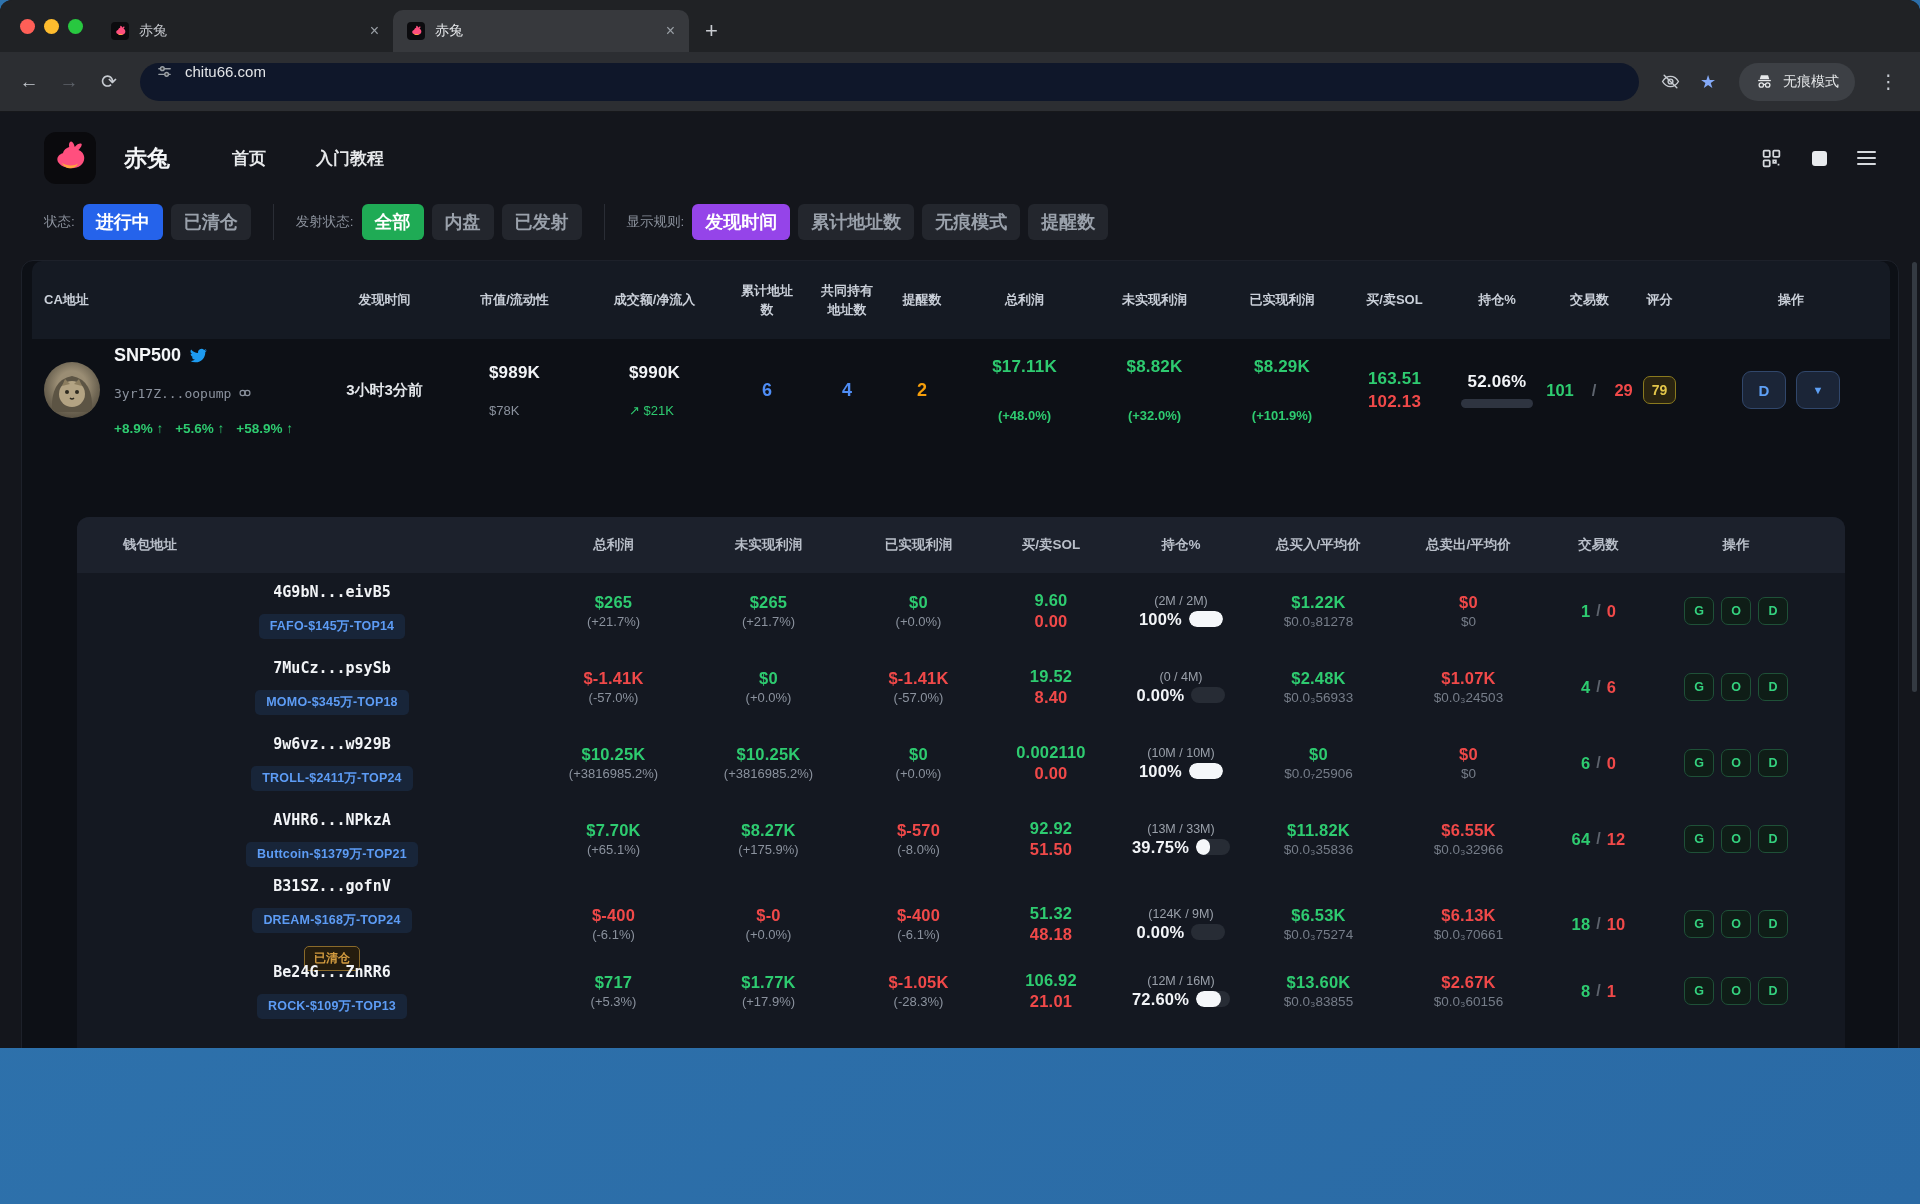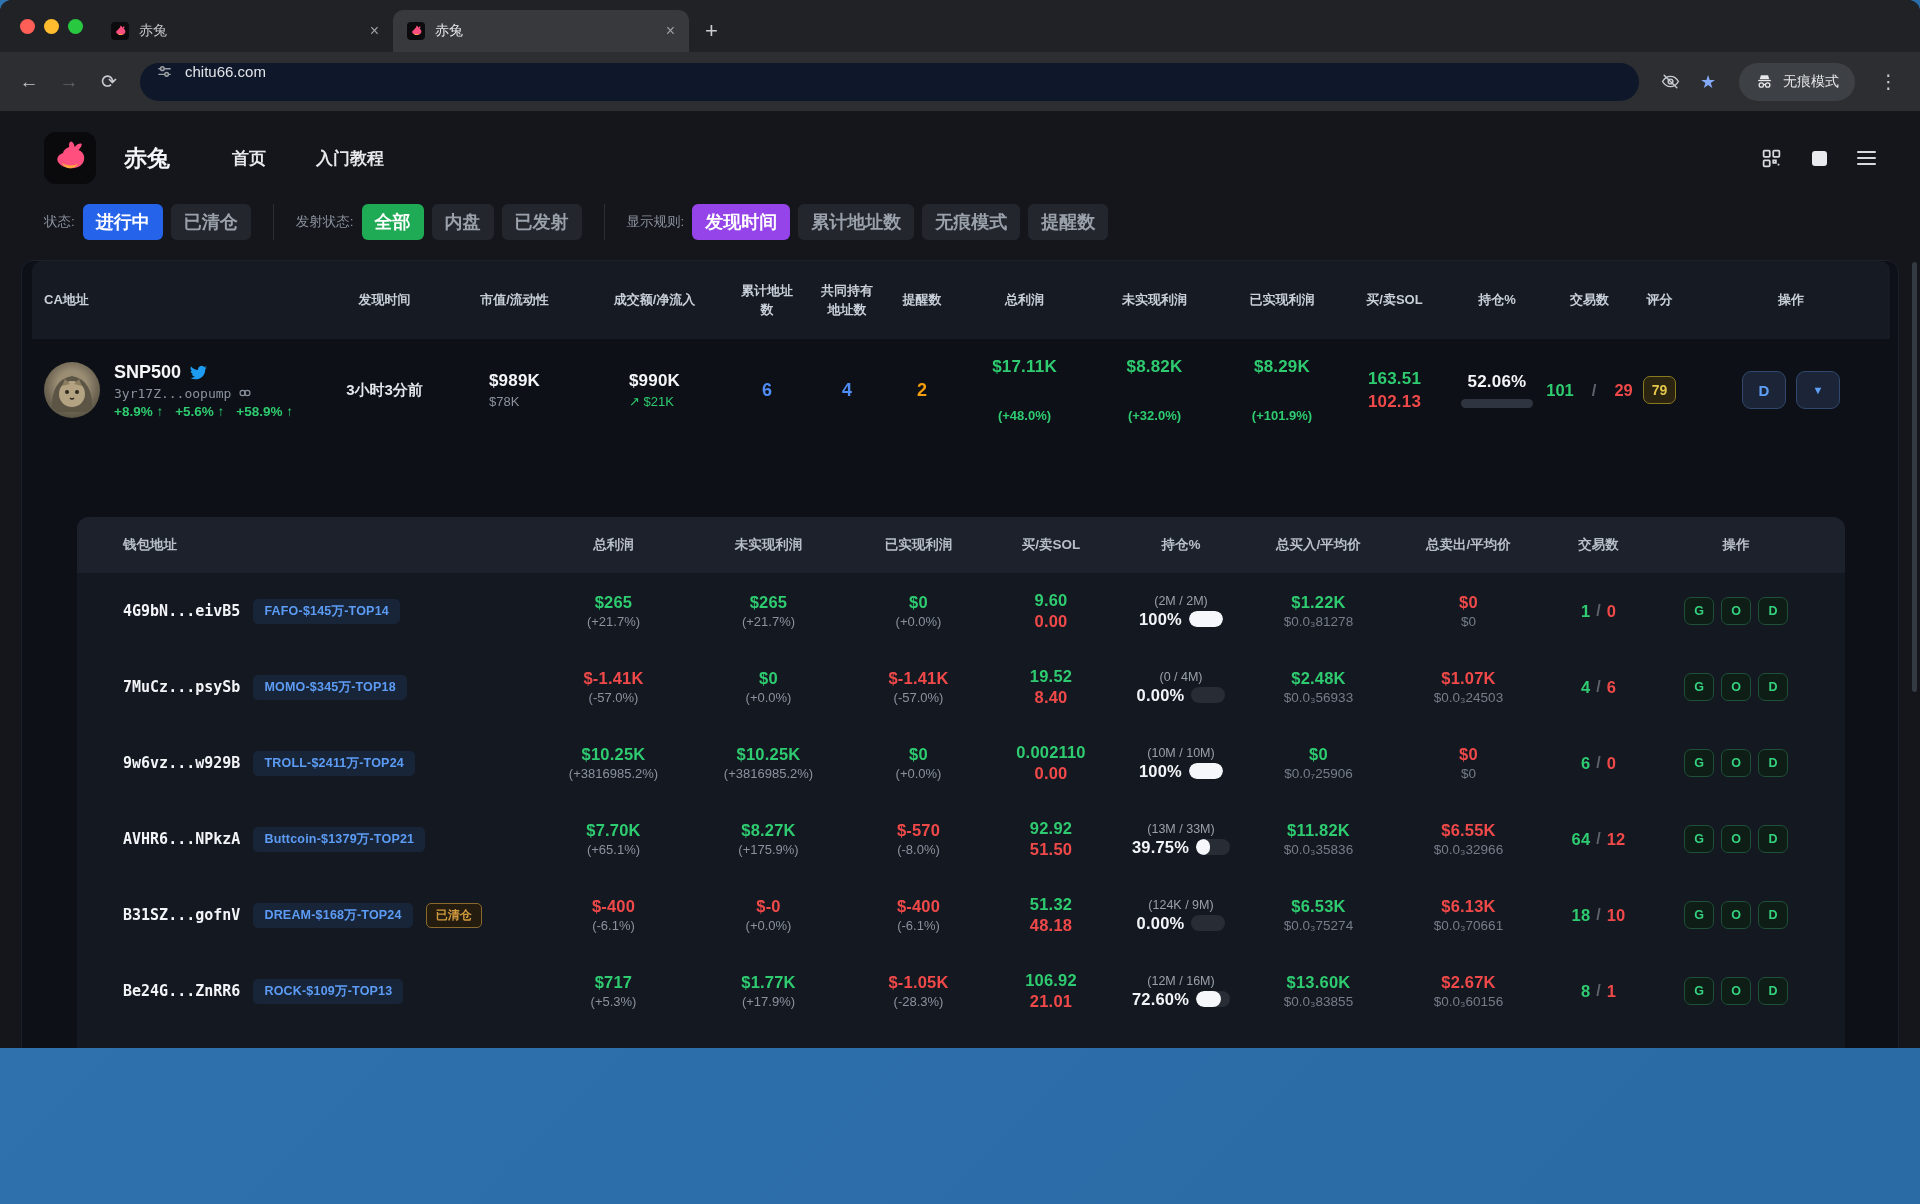--- a/index.html
+++ b/index.html
@@ -51,21 +51,21 @@
   .fopt.on-green{background:#1fab55;color:#fff;}
   .fopt.on-purple{background:#9544e9;color:#fff;}
   
   .card{position:relative;margin:20px 21px 0 21px;width:1878px;background:var(--cardbg);border:1px solid #1d212a;border-radius:12px;padding:0 8px 48px 10px;}
   .main-grid{display:grid;grid-template-columns:290px 125px 135px 145px 80px 80px 70px 135px 125px 130px 95px 110px 75px 65px 1fr;}
   .thead{margin-top:0;background:var(--cardhead);border-radius:10px 10px 0 0;min-height:78px;align-items:center;}
   .thead .th{color:#c9cfd8;font-size:13px;font-weight:600;display:flex;align-items:center;justify-content:center;text-align:center;padding:0 8px;line-height:1.5;}
   .thead .th:first-child{justify-content:flex-start;padding-left:12px;}
   .trow{min-height:102px;align-items:center;}
   .cell{display:flex;flex-direction:column;align-items:center;justify-content:center;gap:3px;}
-  .lblock{display:flex;flex-direction:column;align-items:flex-start;gap:3px;}
+  .lblock{display:flex;flex-direction:column;align-items:flex-start;gap:20px;}
   .big{font-size:17px;font-weight:bold;color:#f2f4f7;letter-spacing:.2px;}
   .sub{font-size:13px;color:var(--dim);}
   .pctline{font-size:13px;font-weight:600;margin-top:28px;}
   .v-green{color:var(--green);} .v-red{color:var(--red);} .v-blue{color:var(--blue);} .v-orange{color:var(--orange);}
   .namecell{display:flex;flex-direction:row;align-items:center;gap:14px;padding-left:12px;}
   .avatar{width:56px;height:56px;border-radius:50%;flex:none;overflow:hidden;background:radial-gradient(circle at 50% 42%,#9a8d74 0 34%,#6e6553 60%,#3f3a2e 100%);}
   .nm1{display:flex;align-items:center;gap:9px;color:#f4f6f8;font-size:18px;font-weight:bold;}
   .nm2{display:flex;align-items:center;gap:7px;color:#8b929e;font-size:13px;font-family:"DejaVu Sans Mono",monospace;}
   .nm3{display:flex;align-items:center;gap:12px;font-size:13.5px;font-weight:bold;color:var(--green);}
   .time{color:#e4e7eb;font-size:15px;font-weight:600;}
@@ -79,21 +79,21 @@
   .bluebtn{width:44px;height:38px;border-radius:9px;background:#1b2537;border:1px solid #31476b;color:#5ea0f5;font-size:15px;font-weight:bold;display:flex;align-items:center;justify-content:center;font-family:inherit;cursor:default;}
   .bluebtn .tri{font-size:11px;}
   
   .panel{margin:76px auto 0 auto;width:1768px;background:var(--panelbg);border-radius:12px;overflow:hidden;padding-bottom:34px;}
   .nested-grid{display:grid;grid-template-columns:440px 145px 165px 135px 130px 130px 145px 155px 105px 1fr;padding:0 24px;}
   .phead{background:var(--panelhead);height:56px;align-items:center;}
   .phead .th{color:#b9bfc9;font-size:13.5px;font-weight:600;display:flex;align-items:center;justify-content:center;}
   .phead .th:first-child{justify-content:flex-start;padding-left:22px;}
   .prow{height:76px;align-items:center;}
   .ncell{display:flex;flex-direction:column;align-items:center;justify-content:center;gap:2px;}
-  .addr-cell{flex-direction:row;justify-content:flex-start;gap:13px;padding-left:22px;}
+  .addr-cell{flex-direction:column;justify-content:flex-start;gap:13px;padding-left:22px;}
   .waddr{color:#f2f4f7;font-size:15px;font-weight:bold;font-family:"DejaVu Sans Mono",monospace;}
   .wbadge{background:#182539;color:#5d9cf5;font-size:12.5px;font-weight:bold;border-radius:5px;padding:4px 11px;letter-spacing:.2px;}
   .cleared{background:#241c0e;border:1px solid #8a6a2a;color:#d29b3f;font-size:12px;font-weight:bold;border-radius:5px;padding:3px 9px;}
   .nval{font-size:16.5px;font-weight:bold;letter-spacing:.2px;}
   .nval.white{color:#f2f4f7;}
   .npct{font-size:13px;color:var(--dim);}
   .supply{font-size:12.5px;color:#9aa0aa;}
   .avg{font-size:13.5px;color:var(--dimmer);}
   .posline{display:flex;align-items:center;gap:7px;}
   .pill{width:34px;height:16px;border-radius:8px;background:#272c35;overflow:hidden;display:inline-block;}

